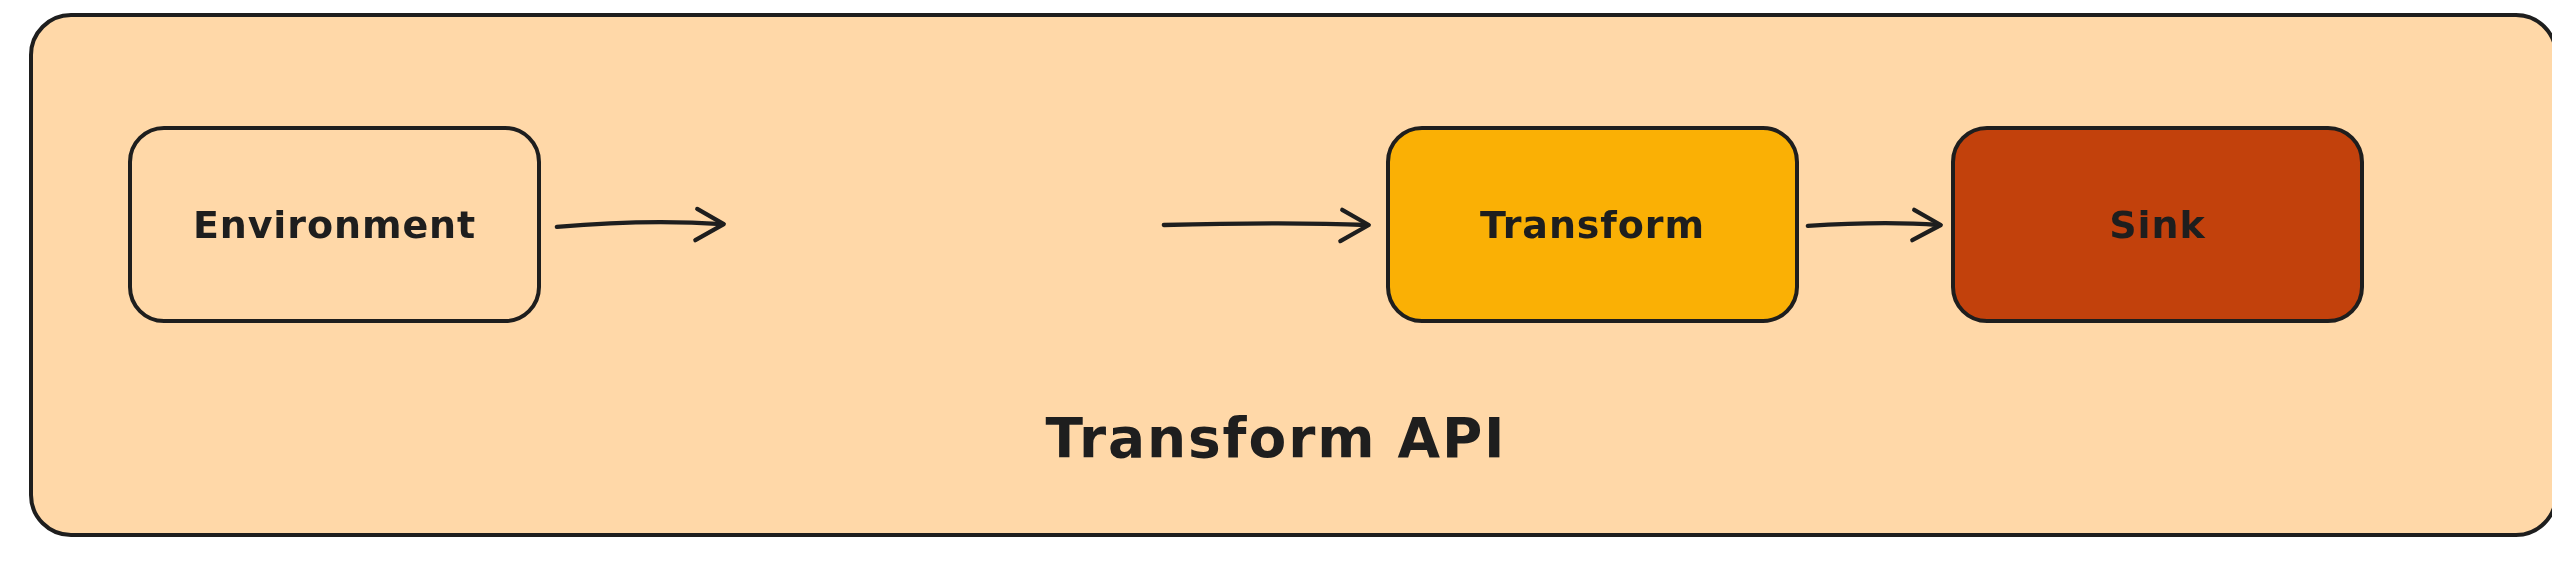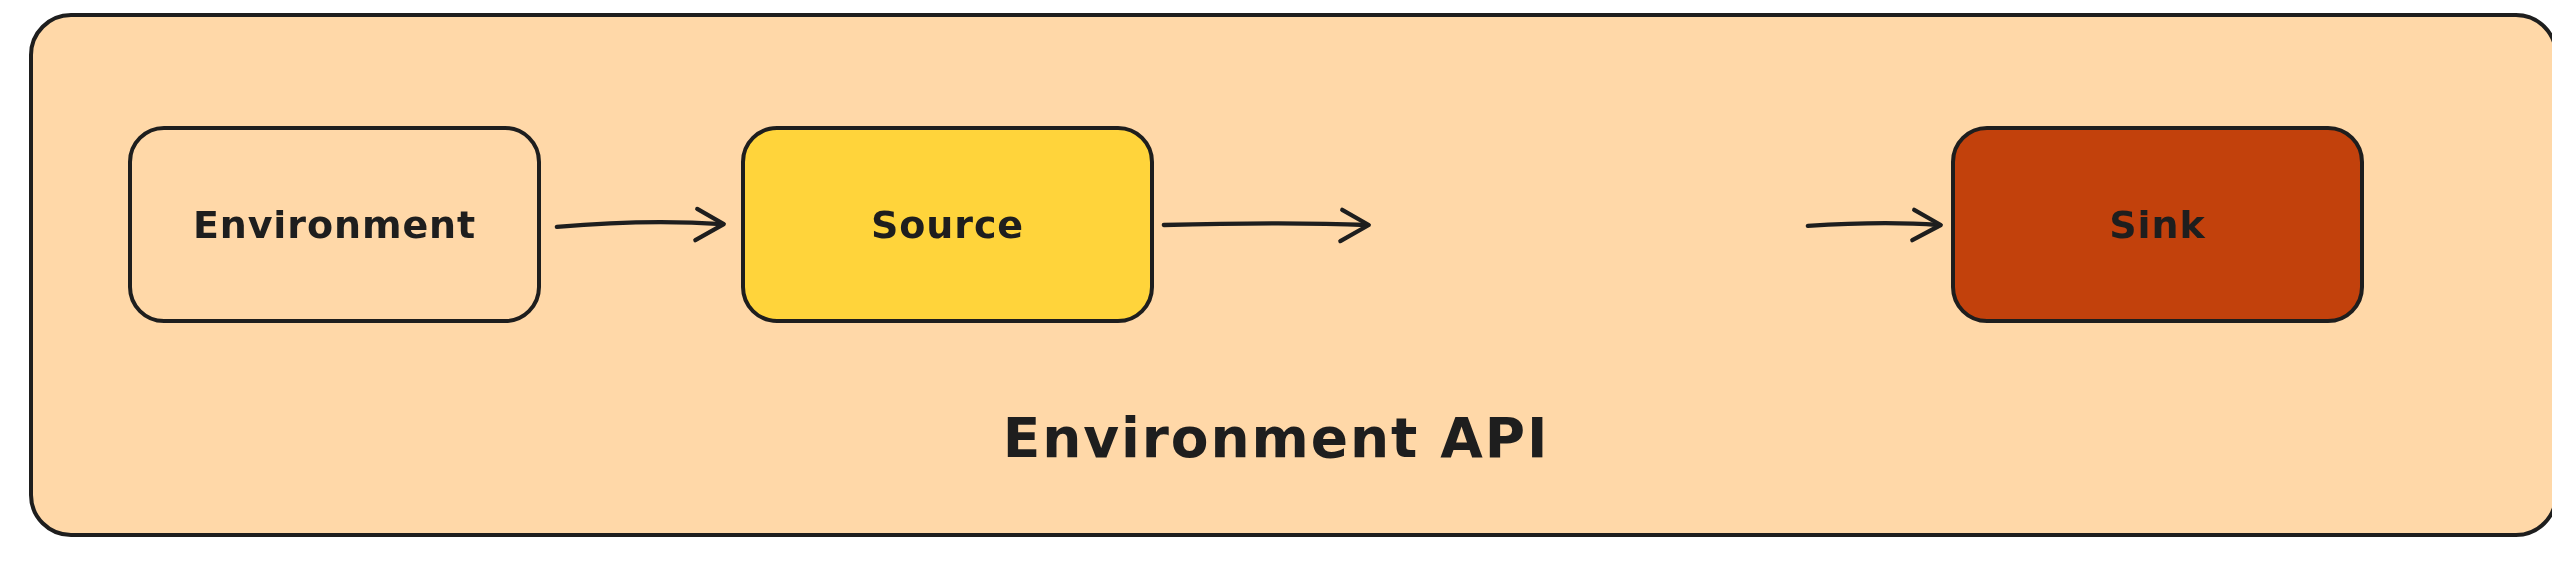--- a/index.html
+++ b/index.html
@@ -90,39 +90,39 @@
     <span class="node-label">Environment</span>
   </div>
 
   <div class="arrow arrow-1">
     <svg width="186" height="44" viewBox="0 0 196 46">
       <path d="M4,25 C60,20 120,18 178,22"></path>
       <path d="M152,6 L180,22 L150,39"></path>
     </svg>
   </div>
 
-  <div class="node node-source" style="background: rgb(255, 212, 59);">
-    <span class="node-label">Source</span>
-  </div>
 
   <div class="arrow arrow-2">
     <svg width="224" height="44" viewBox="0 0 236 46">
       <path d="M4,23 C80,21 150,20 218,23"></path>
       <path d="M192,7 L220,23 L190,40"></path>
     </svg>
   </div>
 
+  <div class="node node-transform" style="background: rgb(250, 176, 5);">
+    <span class="node-label">Transform</span>
+  </div>
 
   <div class="arrow arrow-3">
     <svg width="152" height="44" viewBox="0 0 160 46">
       <path d="M4,24 C50,21 100,20 142,23"></path>
       <path d="M116,7 L144,23 L114,39"></path>
     </svg>
   </div>
 
   <div class="node node-sink" style="background: #c2410c;">
     <span class="node-label">Sink</span>
   </div>
 
-  <div class="container-title">Environment API</div>
+  <div class="container-title">Transform API</div>
 
 </div>
 
 
 </body></html>

